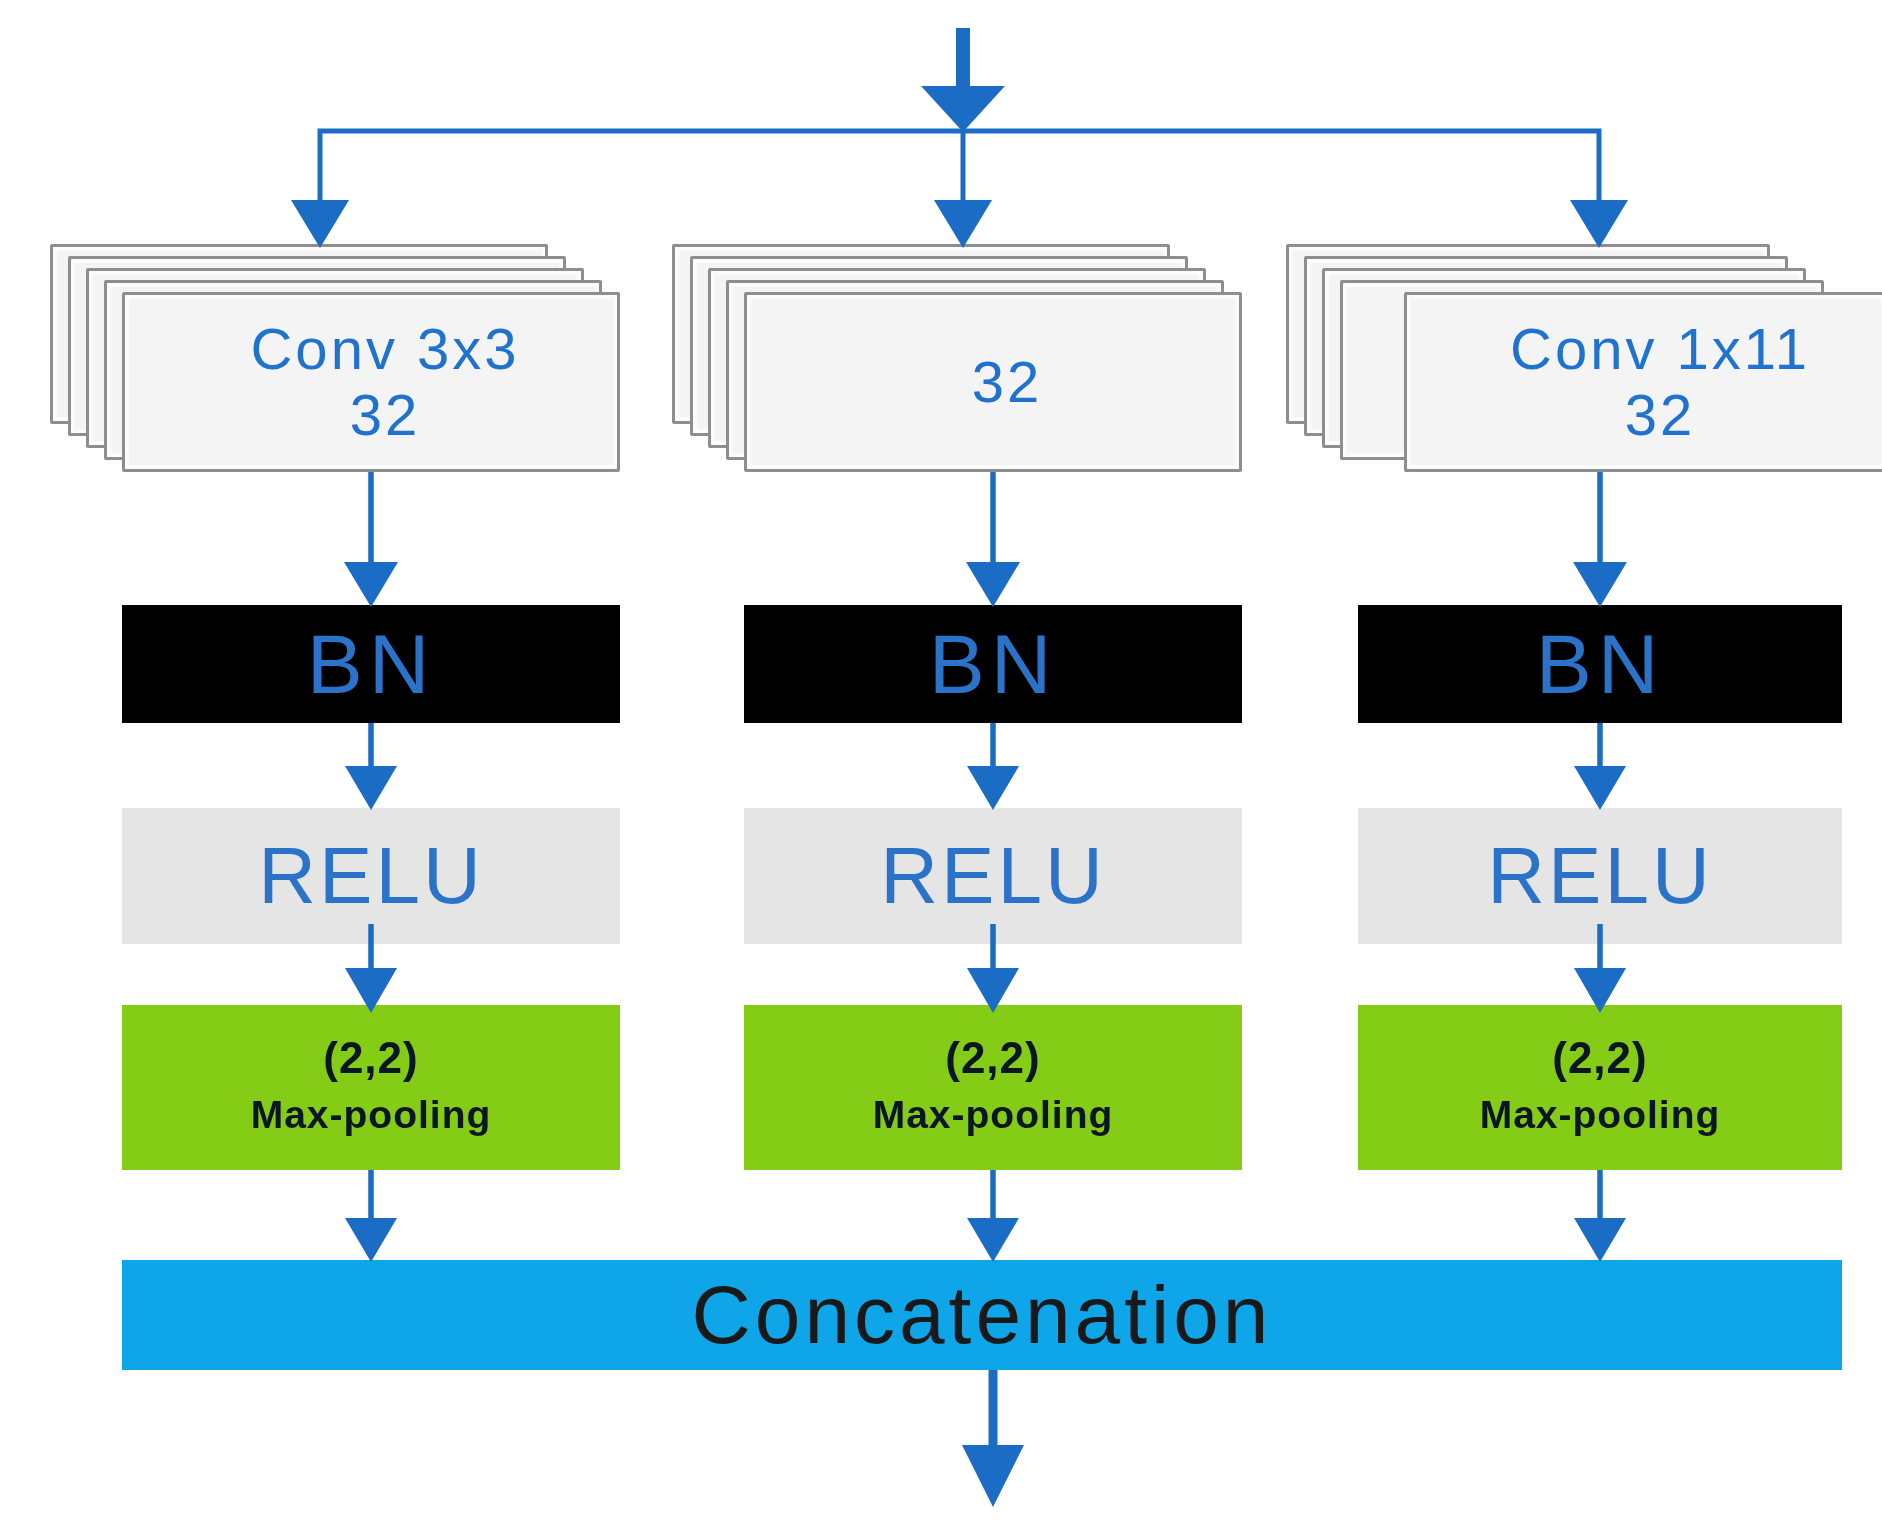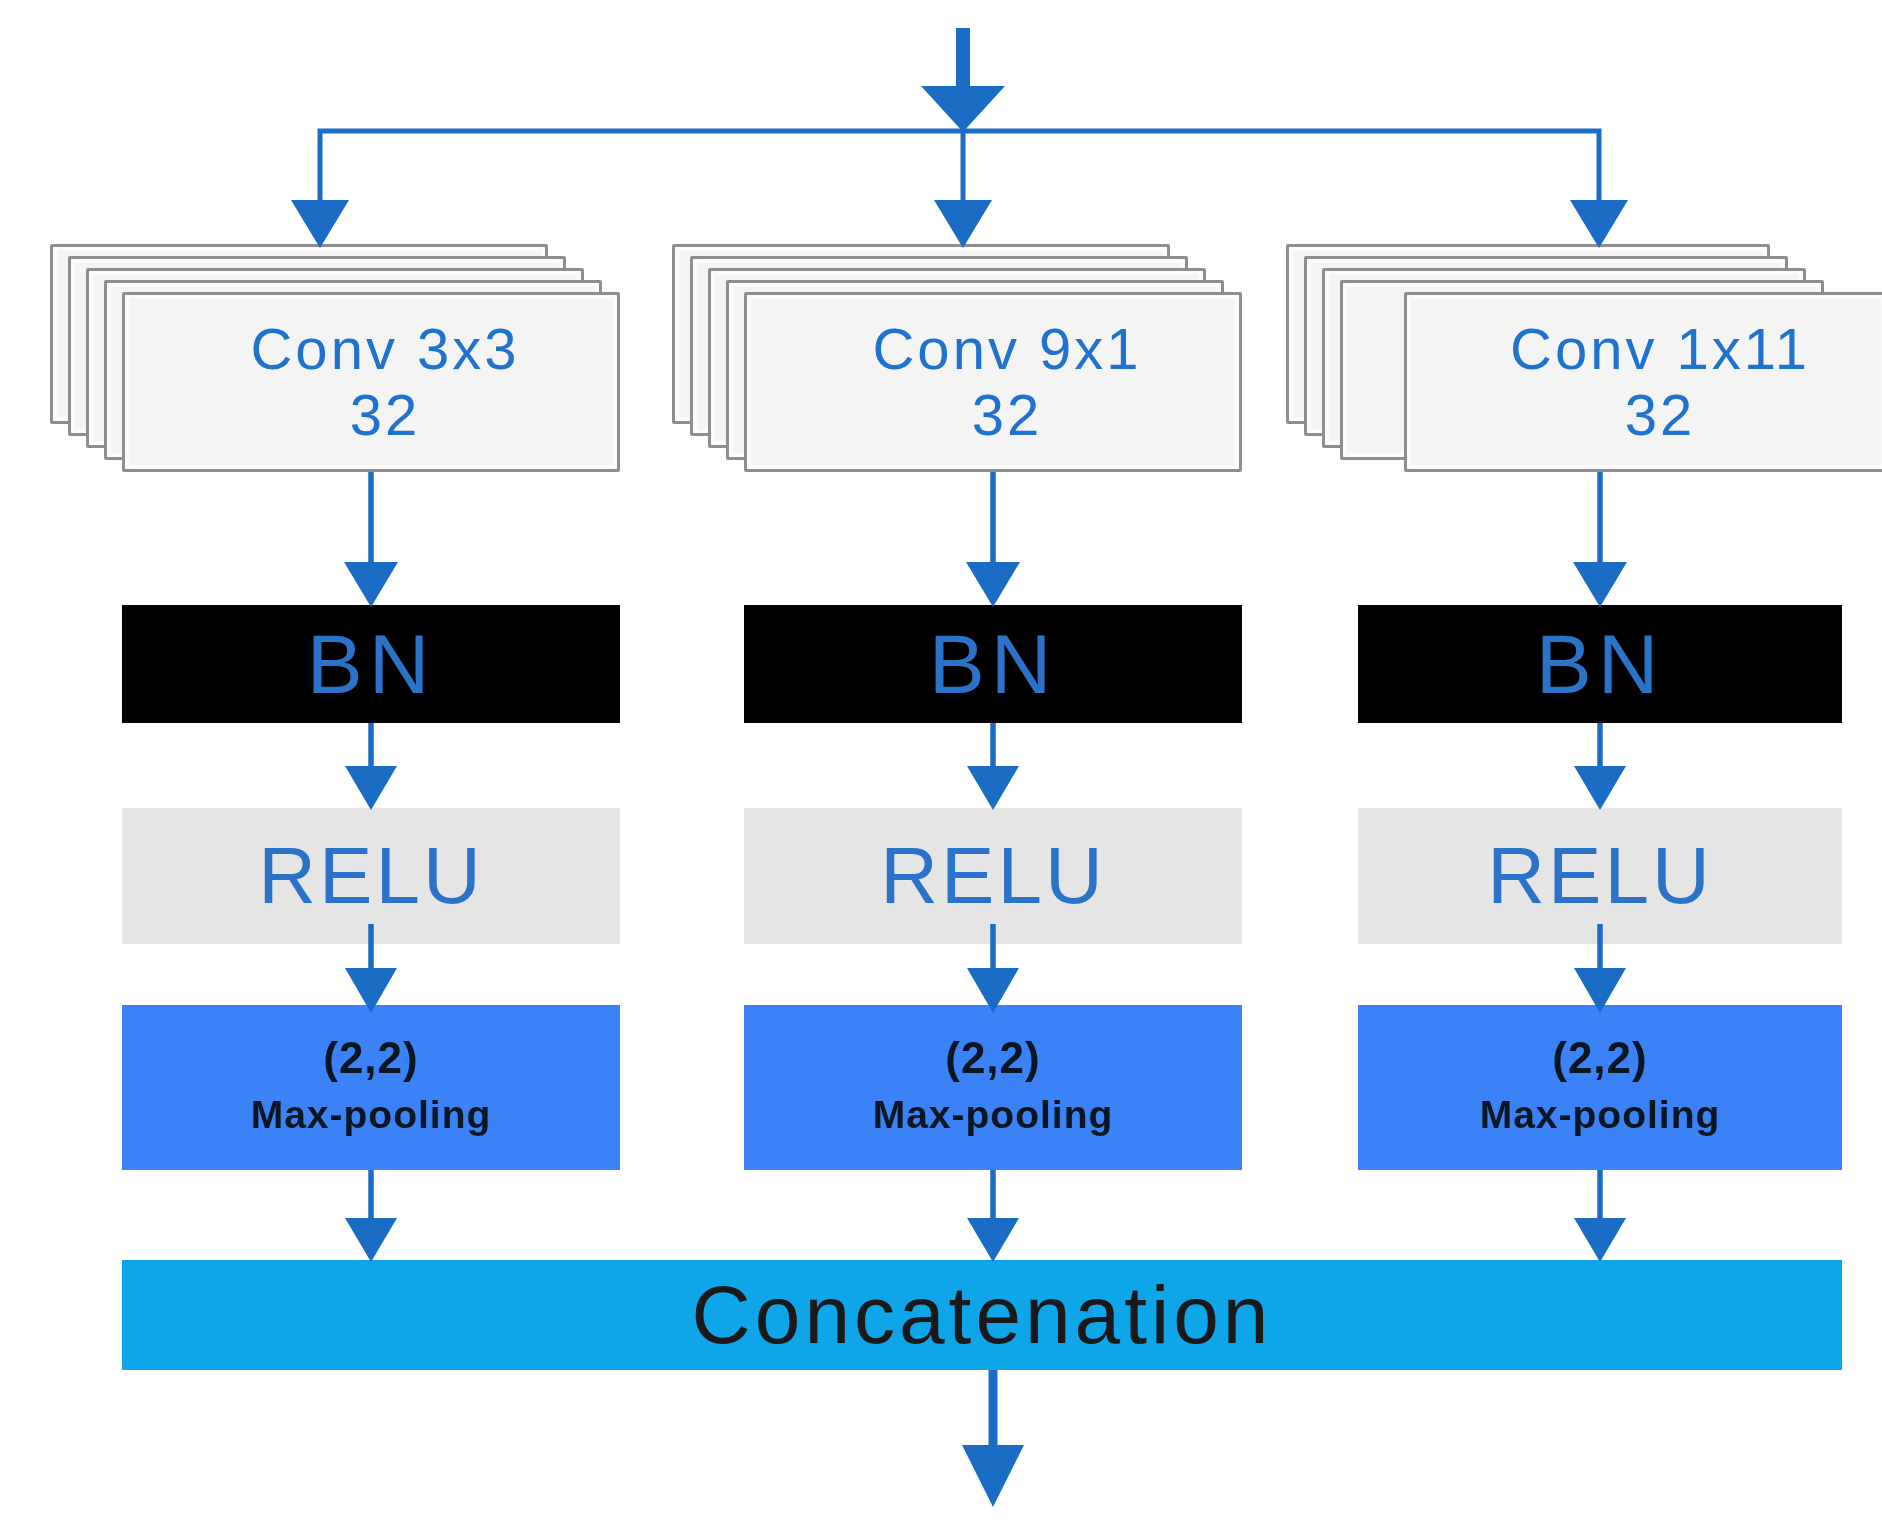--- a/index.html
+++ b/index.html
@@ -64,21 +64,21 @@
   }
   .relu-box {
     top: 808px; height: 136px;
     background: #e5e5e5;
     color: #2b73c8;
     font-size: 80px;
     letter-spacing: 3px;
   }
   .pool-box {
     top: 1005px; height: 165px;
-    background: #3b82f6;
+    background: #84cc16;
     color: #0b1623;
     font-weight: 600;
   }
   .pool-size-line { font-size: 44px; line-height: 54px; letter-spacing: 1px; }
   .pool-label-line { font-size: 39px; line-height: 60px; letter-spacing: 1px; }
   .concat-bar {
     position: absolute;
     left: 122px; top: 1260px;
     width: 1720px; height: 110px;
     background: #0ea5e9;
@@ -203,21 +203,20 @@
     </div>
   </div>
 
   <div>
     <div>
       <div class="conv-card" style="left:672px; top:244px; z-index:1;"></div>
       <div class="conv-card" style="left:690px; top:256px; z-index:2;"></div>
       <div class="conv-card" style="left:708px; top:268px; z-index:3;"></div>
       <div class="conv-card" style="left:726px; top:280px; z-index:4;"></div>
       <div class="conv-card front" style="left:744px; top:292px;">
-        <span class="conv-label-line">Conv 9x1</span>
         <span class="conv-label-line">32</span>
       </div>
     </div>
     <div class="box bn-box col-mid">
       <span>BN</span>
     </div>
     <div class="box relu-box col-mid">
       <span>RELU</span>
     </div>
     <div class="box pool-box col-mid">

